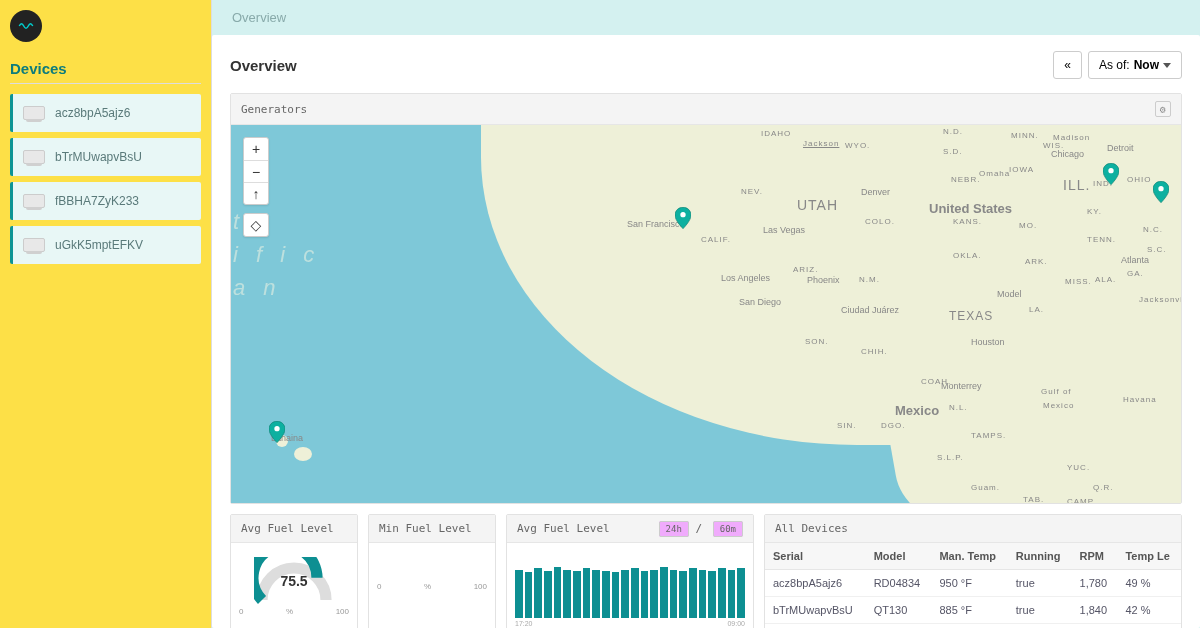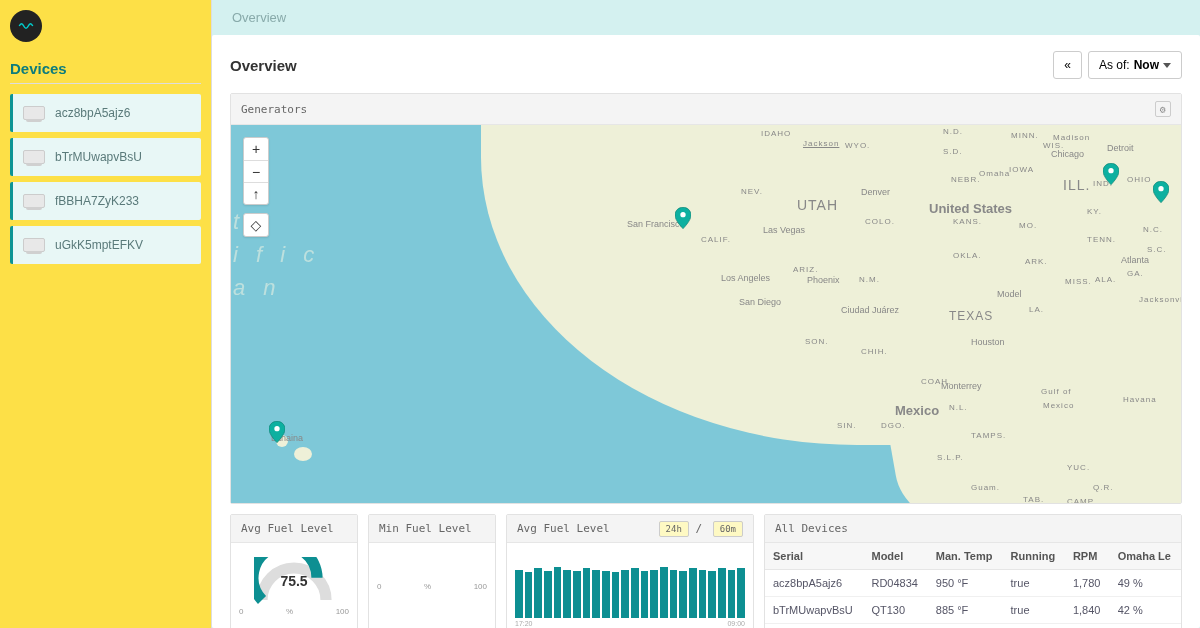--- a/index.html
+++ b/index.html
@@ -50,21 +50,21 @@
 .bars-panel { flex:1; max-width:248px;}
 .bars-body { height:86px; padding:8px 8px 2px 8px; display:flex; flex-direction:column;}
 .bars { flex:1; display:flex; align-items:flex-end; gap:2px;}
 .bars div { flex:1; background:#0d8f92; }
 .bars-xaxis { display:flex; justify-content:space-between; font-size:7px; color:#aaa; margin-top:2px;}
 .table-panel { flex:1;}
 .table-body { height:86px; overflow:hidden;}
 table { width:100%; border-collapse:collapse; font-size:11px;}
 th { text-align:left; padding:7px 8px; background:#f7f7f7; border-bottom:1px solid #e6e6e6; font-weight:600; color:#555;}
 td { padding:7px 8px; border-bottom:1px solid #f0f0f0; color:#556;}
-.panel-head .mini-btn { border:1px solid #ccc; background:#fef9c3; padding:2px 6px; border-radius:2px; font-size:9px; color:#666; margin-left:4px;}
+.panel-head .mini-btn { border:1px solid #ccc; background:#f0abfc; padding:2px 6px; border-radius:2px; font-size:9px; color:#666; margin-left:4px;}
 .caret{width:0;height:0;border-left:4px solid transparent;border-right:4px solid transparent;border-top:5px solid #555;display:inline-block;}
 </style>
 </head>
 <body>
 
 <div class="app">
   <aside class="sidebar">
     <div class="logo">
       <svg viewBox="0 0 24 24" width="18" height="18">
           <path fill="none" stroke="#0cc" stroke-width="2" d="M3 12 Q6 6 9 12 T15 12 T21 12"></path>
@@ -307,21 +307,21 @@
             </div>
           <div class="table-body">
             <table>
               <thead>
                   <tr id="thead-row">
                     <th>Serial</th>
                     <th>Model</th>
                     <th>Man. Temp</th>
                     <th>Running</th>
                     <th>RPM</th>
-                    <th>Omaha Le</th>
+                    <th>Temp Le</th>
                   </tr>
                 </thead>
               <tbody id="tbody">
                   <tr>
                     <td>acz8bpA5ajz6</td>
                     <td>RD04834</td>
                     <td>950 °F</td>
                     <td>true</td>
                     <td>1,780</td>
                     <td>49 %</td>

